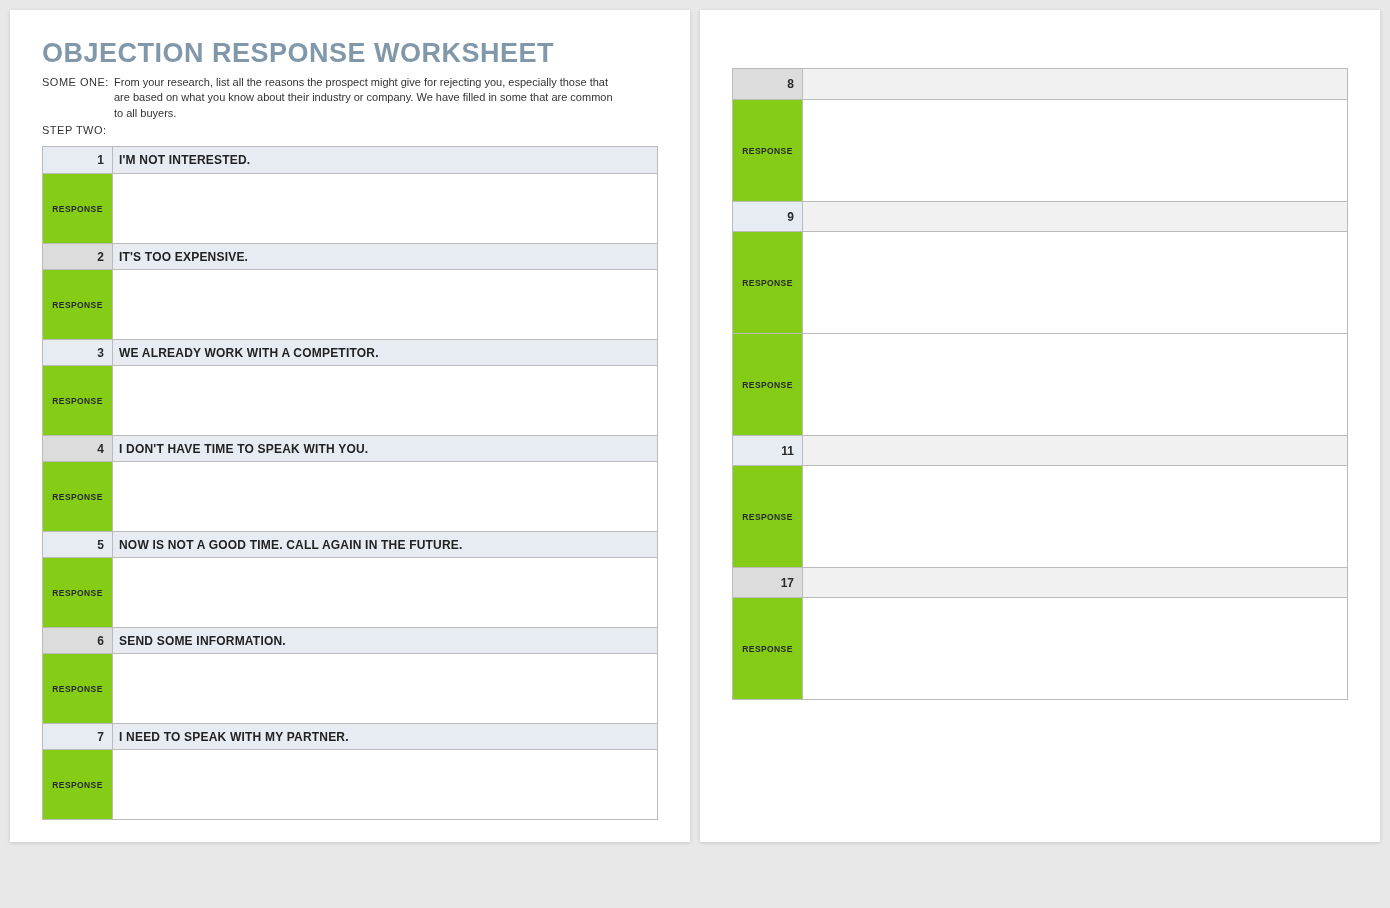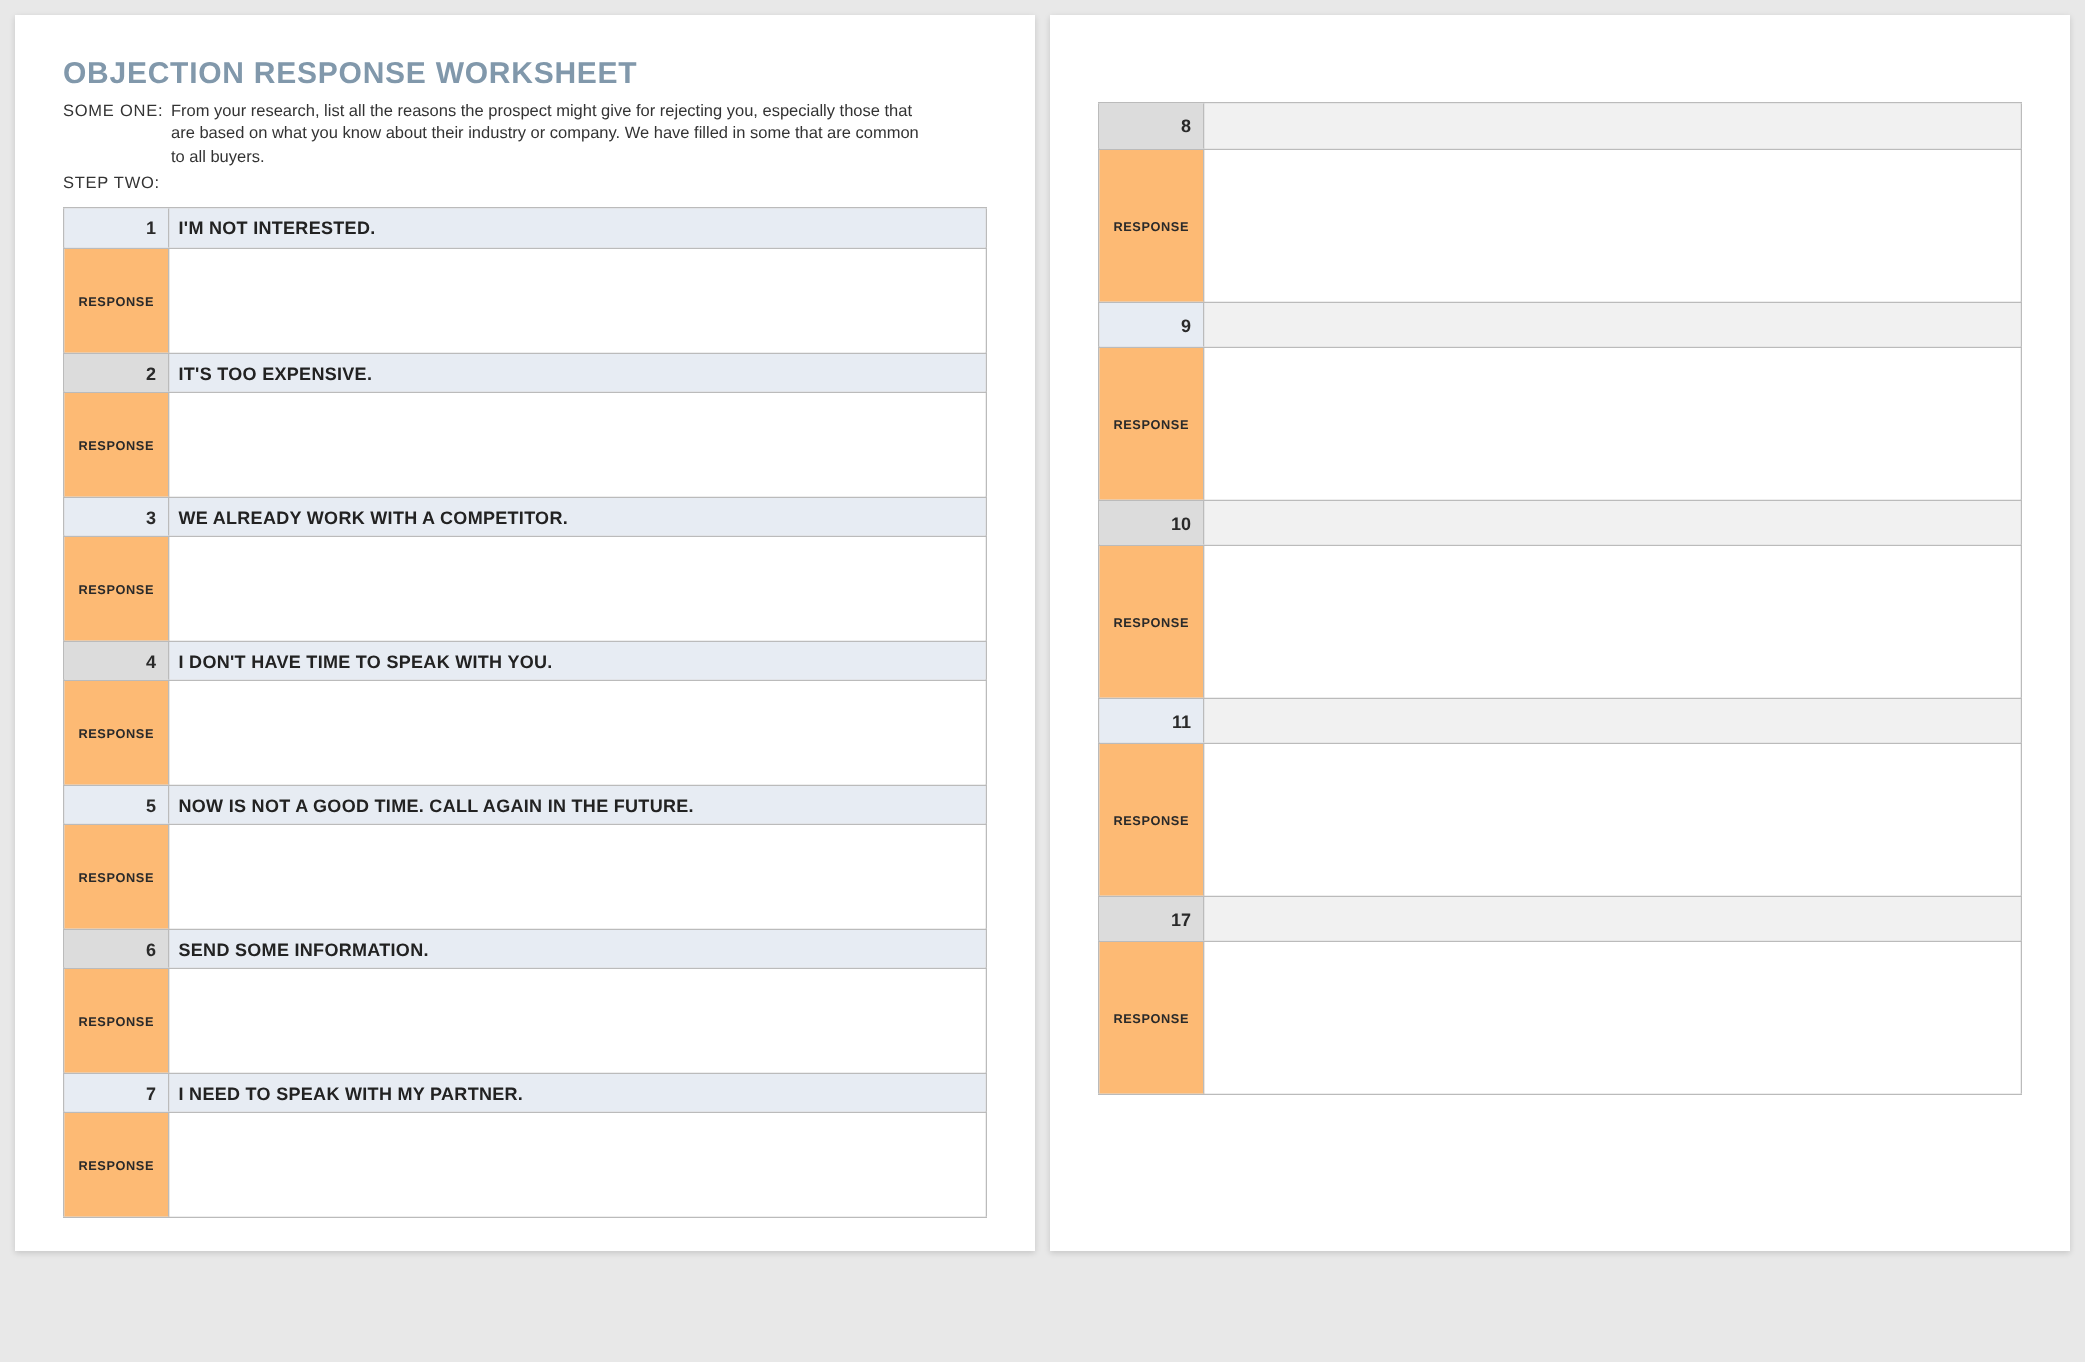--- a/index.html
+++ b/index.html
@@ -14,21 +14,21 @@
     background: #fff;
     box-shadow: 0 1px 4px rgba(0,0,0,0.15);
     padding: 28px 32px 22px 32px;
     flex: 1;
   }
   .page-left { width: 49%; }
   .page-right { width: 49%; }
   h1.title {
     color: #8198ab;
     font-weight: 700;
-    font-size: 20px;
+    font-size: 27px;
     letter-spacing: 0.5px;
     margin-bottom: 6px;
   }
   .steps { margin-bottom: 10px; }
   .step-row { display: flex; margin-bottom: 2px; }
   .step-label {
     width: 72px;
     flex-shrink: 0;
     font-size: 11px;
     color: #333;
@@ -60,21 +60,21 @@
     border-right: 1px solid #bbb;
     display: flex;
     align-items: center;
     justify-content: flex-end;
     padding-right: 8px;
     font-weight: 700;
     font-size: 12px;
   }
   .cell-num { background: #e7ecf3; color: #2a2a2a; }
   .cell-resp-lbl {
-    background: #fdba74;
+    background: #84cc16;
     font-size: 8.5px;
     letter-spacing: 0.4px;
     color: #2a2a2a;
     justify-content: center;
     padding-right: 0;
   }
   .cell-obj {
     flex: 1;
     background: #e7ecf3;
     display: flex;
@@ -191,24 +191,20 @@
 
     <div class="row-obj row-sep">
       <div class="cell-num">9</div>
       <div class="cell-obj"></div>
     </div>
     <div class="row-resp row-sep">
       <div class="cell-resp-lbl">RESPONSE</div>
       <div class="cell-resp"></div>
     </div>
 
-    <div class="row-obj row-sep">
-      <div class="cell-num grey">10</div>
-      <div class="cell-obj grey"></div>
-    </div>
     <div class="row-resp row-sep">
       <div class="cell-resp-lbl">RESPONSE</div>
       <div class="cell-resp"></div>
     </div>
 
     <div class="row-obj row-sep">
       <div class="cell-num">11</div>
       <div class="cell-obj"></div>
     </div>
     <div class="row-resp row-sep">

